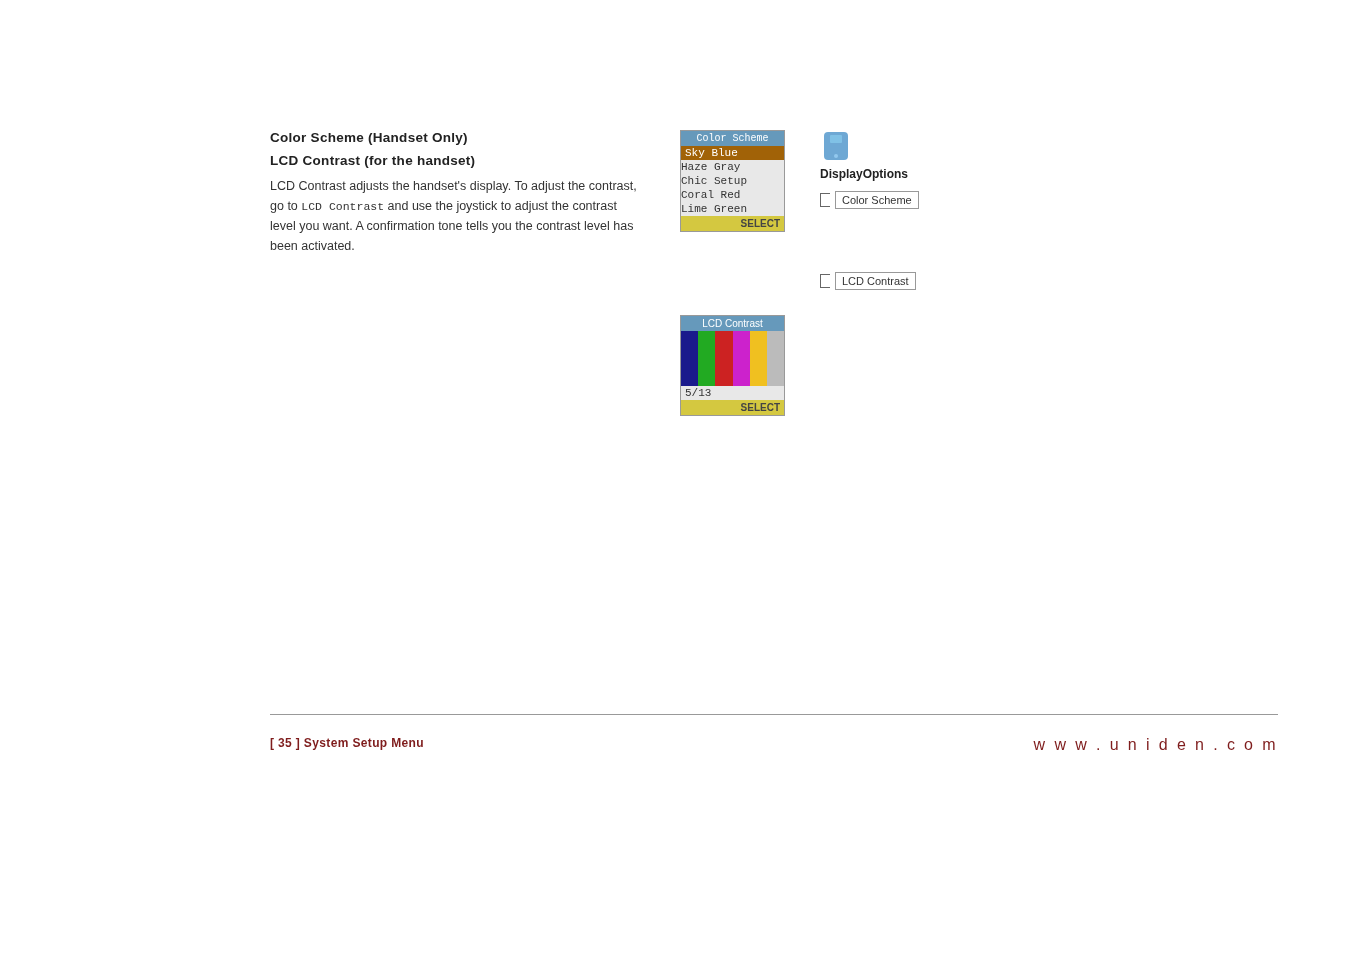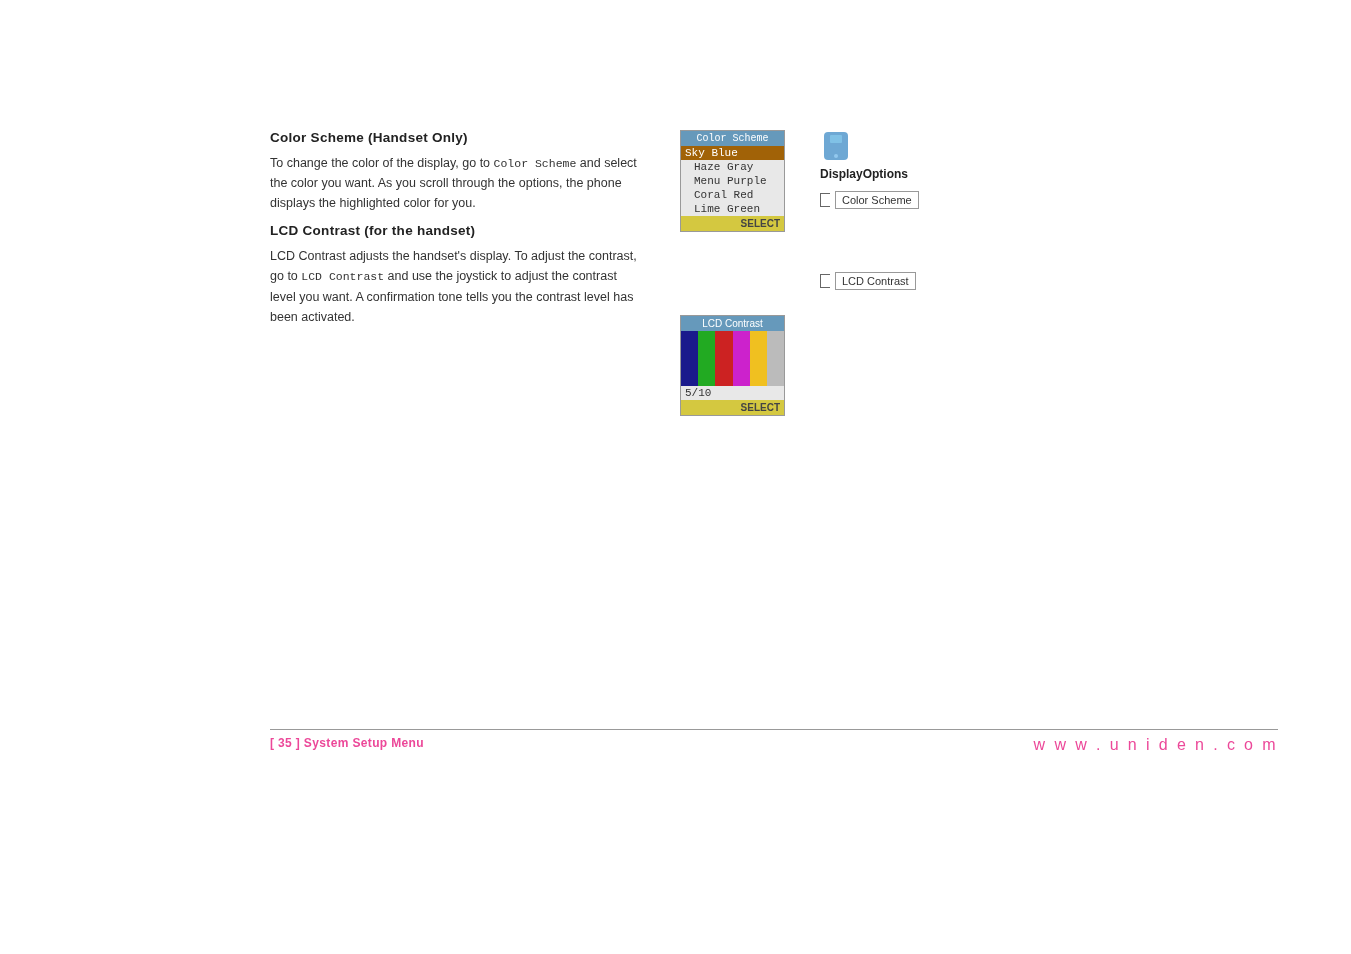--- a/index.html
+++ b/index.html
@@ -84,21 +84,21 @@
     .phone-selected-row {
       background: #a16207;
       color: #fff;
       padding: 1px 4px;
       font-size: 11px;
     }
 
     .phone-row {
       background: #e8e8e8;
       color: #333;
-      padding: 1px 13px;
+      padding: 1px 0;
       font-size: 11px;
     }
 
     .phone-footer {
       background: #d4c840;
       color: #444;
       text-align: right;
       padding: 2px 4px;
       font-size: 10px;
       font-family: Arial, sans-serif;
@@ -197,23 +197,23 @@
 
     
     .page-footer {
       position: absolute;
       bottom: 200px;
       left: 270px;
       right: 70px;
       display: flex;
       justify-content: space-between;
       border-top: 1px solid #999;
-      padding-top: 6px;
+      padding-top: 21px;
       font-size: 12px;
-      color: #ec4899;
+      color: #7f1d1d;
     }
 
     .footer-left {
       font-weight: bold;
       letter-spacing: 0.03em;
     }
 
     .footer-right {
       letter-spacing: 0.15em;
       font-size: 16px;
@@ -227,60 +227,57 @@
 </head>
 <body>
 
 <div class="page-container">
 
   <div class="content-area">
 
     <div>
       <div class="section-title">Color Scheme  (Handset Only)</div>
       <div class="section-body">
-        <p>
-          <span>To change the color of the display, go to </span><span class="inline-code">Color Scheme</span><span> and select the color you want. As you scroll through the options, the phone displays the highlighted color for you.</span>
-        </p>
       </div>
     </div>
 
     <div class="section-gap">
       <div class="section-title">LCD Contrast  (for the handset)</div>
       <div class="section-body">
         <p>
           <span>LCD Contrast adjusts the handset's display. To adjust the contrast, go to </span><span class="inline-code">LCD Contrast</span><span> and use the joystick to adjust the contrast level you want. A confirmation tone tells you the contrast level has been activated.</span>
         </p>
       </div>
     </div>
 
   </div>
 
   <div class="phone-ui-area">
 
     <div class="phone-mockup-1">
       <div class="phone-header">Color Scheme</div>
       <div class="phone-selected-row">Sky Blue</div>
       <div class="phone-row">Haze Gray</div>
-      <div class="phone-row">Menu Purple</div>
+      <div class="phone-row">Chic Setup</div>
       <div class="phone-row">Coral Red</div>
       <div class="phone-row">Lime Green</div>
       <div class="phone-footer">SELECT</div>
     </div>
 
     <div class="phone-mockup-2">
       <div class="phone-mockup-2-header">LCD Contrast</div>
       <div class="color-bars">
         <div class="color-bar" style="background:#1a1a8c;"></div>
         <div class="color-bar" style="background:#22aa22;"></div>
         <div class="color-bar" style="background:#cc2222;"></div>
         <div class="color-bar" style="background:#cc22cc;"></div>
         <div class="color-bar" style="background:#f0c020;"></div>
         <div class="color-bar" style="background:#bbbbbb;"></div>
       </div>
-      <div class="phone-contrast-footer-row">5/10</div>
+      <div class="phone-contrast-footer-row">5/13</div>
       <div class="phone-footer-2">SELECT</div>
     </div>
 
     <div class="display-options-panel">
 
       <div class="handset-icon-wrap">
         <svg width="32" height="32" viewBox="0 0 32 32">
 
           <rect x="4" y="2" width="24" height="28" rx="4" ry="4" fill="#5599cc" opacity="0.85"></rect>
           <rect x="10" y="5" width="12" height="8" rx="1" fill="#88ccee" opacity="0.7"></rect>

